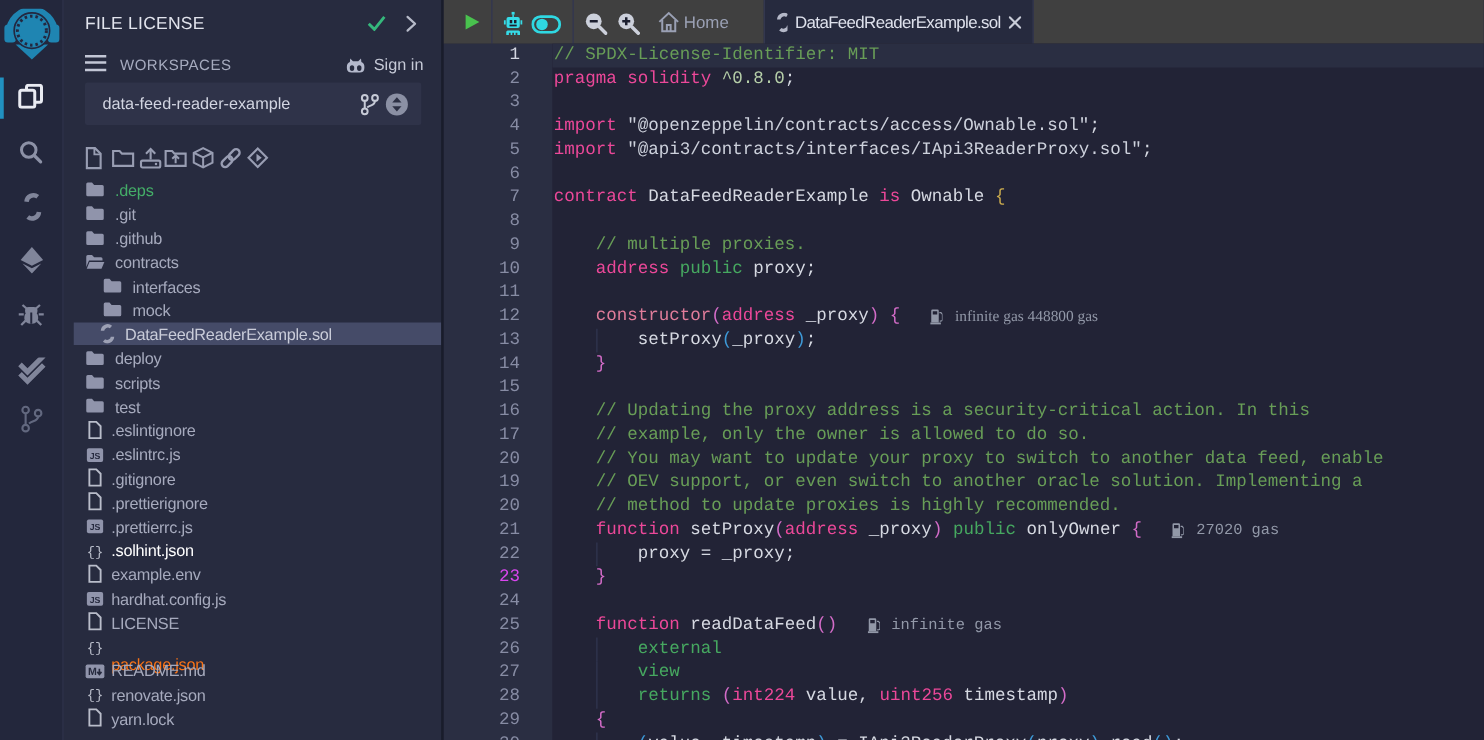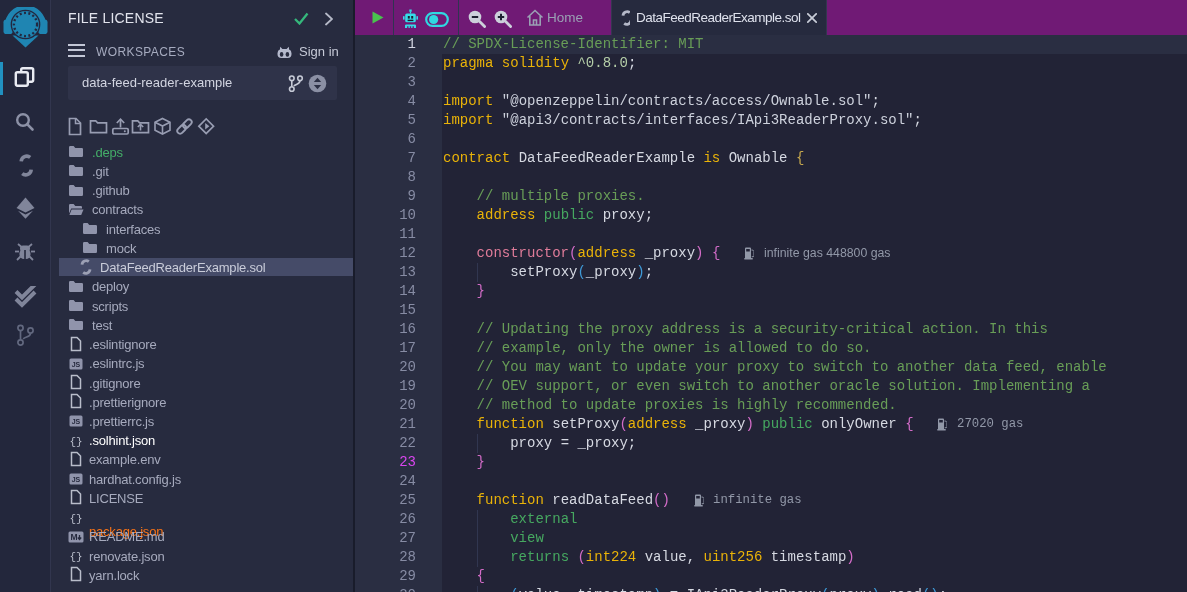--- a/index.html
+++ b/index.html
@@ -1,19 +1,19 @@
 <!DOCTYPE html>
 <html><head><meta charset="utf-8"><style>
 * { margin:0; padding:0; box-sizing:border-box; }
 html,body { width:1187px; height:592px; overflow:hidden; background:#222336; font-family:"Liberation Sans",sans-serif; }
 .ln { position:absolute; left:355px; width:61px; height:19px; line-height:19px; text-align:right;
       font-family:"Liberation Mono",monospace; font-size:14px; }
 .cl { position:absolute; left:443px; height:19px; line-height:19px; white-space:pre;
       font-family:"Liberation Mono",monospace; font-size:14px; }
-.kb{color:#eab308} .kg{color:#46a860} .cm{color:#689d57} .wt{color:#d6d9e2}
+.kb{color:#ec4899} .kg{color:#46a860} .cm{color:#689d57} .wt{color:#d6d9e2}
 .st{color:#cdd1dc} .nm{color:#b5cea8} .b0{color:#c8a94e} .b1{color:#d36cc8}
 .b2{color:#3e9ad8} .ctor{color:#e07c9a}
 </style></head>
 <body>
 <div style="position:absolute;left:0;top:0;width:51px;height:592px;background:#23273c;border-right:1px solid #32364e">
   <svg style="position:absolute;left:3px;top:7px" width="45" height="43" viewBox="0 0 45 43">
 <path d="M5 19 A 17.5 17.5 0 0 1 40 19" stroke="#1f85b2" stroke-width="6.5" fill="none"></path>
 <rect x="0.5" y="12.5" width="9.2" height="14.5" rx="2.8" fill="#1f85b2"></rect>
 <rect x="35.3" y="12.5" width="9.2" height="14.5" rx="2.8" fill="#1f85b2"></rect>
 <path d="M9.5 28.5 L35.5 28.5 L22.5 40.5 Z" fill="#1f85b2"></path>
@@ -238,21 +238,21 @@
       <text x="8" y="12.5" font-size="11" text-anchor="middle" fill="#b9bdca" font-family="Liberation Mono,monospace">{}</text>
     </svg>
 <div style="position:absolute;left:38px;top:546.5px;height:19.2px;line-height:19.2px;font-size:13px;letter-spacing:-0.2px;color:#a6aabd;white-space:nowrap">renovate.json</div>
 <svg style="position:absolute;left:17px;top:566px" width="16" height="16" viewBox="0 0 16 16">
       <path d="M3.5 1.5 h5.5 l3.5 3.5 V14.5 H3.5 Z" fill="none" stroke="#b9bdca" stroke-width="1.5"></path>
     </svg>
 <div style="position:absolute;left:38px;top:565.8px;height:19.2px;line-height:19.2px;font-size:13px;letter-spacing:-0.2px;color:#a6aabd;white-space:nowrap">yarn.lock</div>
 
 </div>
 <div style="position:absolute;left:353px;top:0;width:2px;height:592px;background:#191c2b"></div>
-<div style="position:absolute;left:355px;top:0;width:832px;height:35px;background:#701a75">
+<div style="position:absolute;left:355px;top:0;width:832px;height:35px;background:#404040">
 
 <div style="position:absolute;left:38px;top:0;width:1px;height:35px;background:#303450"></div>
 <div style="position:absolute;left:103px;top:0;width:1px;height:35px;background:#303450"></div>
 <div style="position:absolute;left:255.5px;top:0;width:216px;height:35px;background:#262a3e;border-left:1px solid #33374f;border-right:1px solid #33374f"></div>
 <svg style="position:absolute;left:17px;top:11px" width="12" height="13" viewBox="0 0 12 13">
       <path d="M0.5 0.5 L11.5 6.5 L0.5 12.5 Z" fill="#49c24e"></path>
     </svg>
 <svg style="position:absolute;left:48px;top:9px" width="15" height="19" viewBox="0 0 15 19">
       <rect x="6.3" y="0.5" width="2.4" height="2.2" fill="#35dce8"></rect>
       <line x1="7.5" y1="2.5" x2="7.5" y2="4.5" stroke="#35dce8" stroke-width="1.2"></line>
@@ -364,21 +364,21 @@
 <div class="cl" style="top:510px"><span class="wt">        </span><span class="kg">external</span></div>
 <div class="cl" style="top:529px"><span class="wt">        </span><span class="kg">view</span></div>
 <div class="cl" style="top:548px"><span class="wt">        </span><span class="kg">returns</span><span class="wt"> </span><span class="b1">(</span><span class="kb">int224</span><span class="wt"> </span><span class="wt">value,</span><span class="wt"> </span><span class="kb">uint256</span><span class="wt"> </span><span class="wt">timestamp</span><span class="b1">)</span></div>
 <div class="cl" style="top:567px"><span class="wt">    </span><span class="b1">{</span></div>
 <div class="cl" style="top:586px"><span class="wt">        </span><span class="b2">(</span><span class="wt">value, timestamp</span><span class="b2">)</span><span class="wt"> = IApi3ReaderProxy</span><span class="b2">(</span><span class="wt">proxy</span><span class="b2">)</span><span class="wt">.read</span><span class="b2">()</span><span class="wt">;</span></div>
 <svg style="position:absolute;left:744px;top:247px" width="10" height="13" viewBox="0 0 10 13">
     <path d="M1 1.5 Q1 0.5 2 0.5 H6 Q7 0.5 7 1.5 V11 H1 Z M2.2 2 h3.6 v2.6 H2.2 Z" fill="#9298a8" fill-rule="evenodd"></path>
     <path d="M7.5 3 h1.2 l1.3 1.5 v4.2 q0 1.3-2.3 1.1" stroke="#9298a8" stroke-width="1" fill="none"></path>
     <rect x="0.3" y="11" width="8.4" height="1.5" fill="#9298a8"></rect>
   </svg>
-<div style="position:absolute;left:764px;top:244px;height:19px;line-height:19px;font-family:Liberation Sans, sans-serif;font-size:12.3px;color:#9298a8;white-space:pre">infinite gas 448800 gas</div>
+<div style="position:absolute;left:764px;top:244px;height:19px;line-height:19px;font-family:Liberation Serif, serif;font-size:12.3px;color:#9298a8;white-space:pre">infinite gas 448800 gas</div>
 <svg style="position:absolute;left:937px;top:418px" width="10" height="13" viewBox="0 0 10 13">
     <path d="M1 1.5 Q1 0.5 2 0.5 H6 Q7 0.5 7 1.5 V11 H1 Z M2.2 2 h3.6 v2.6 H2.2 Z" fill="#9298a8" fill-rule="evenodd"></path>
     <path d="M7.5 3 h1.2 l1.3 1.5 v4.2 q0 1.3-2.3 1.1" stroke="#9298a8" stroke-width="1" fill="none"></path>
     <rect x="0.3" y="11" width="8.4" height="1.5" fill="#9298a8"></rect>
   </svg>
 <div style="position:absolute;left:957px;top:415px;height:19px;line-height:19px;font-family:'Liberation Mono',monospace;font-size:12.3px;color:#9298a8;white-space:pre">27020 gas</div>
 <svg style="position:absolute;left:694px;top:494px" width="10" height="13" viewBox="0 0 10 13">
     <path d="M1 1.5 Q1 0.5 2 0.5 H6 Q7 0.5 7 1.5 V11 H1 Z M2.2 2 h3.6 v2.6 H2.2 Z" fill="#9298a8" fill-rule="evenodd"></path>
     <path d="M7.5 3 h1.2 l1.3 1.5 v4.2 q0 1.3-2.3 1.1" stroke="#9298a8" stroke-width="1" fill="none"></path>
     <rect x="0.3" y="11" width="8.4" height="1.5" fill="#9298a8"></rect>

